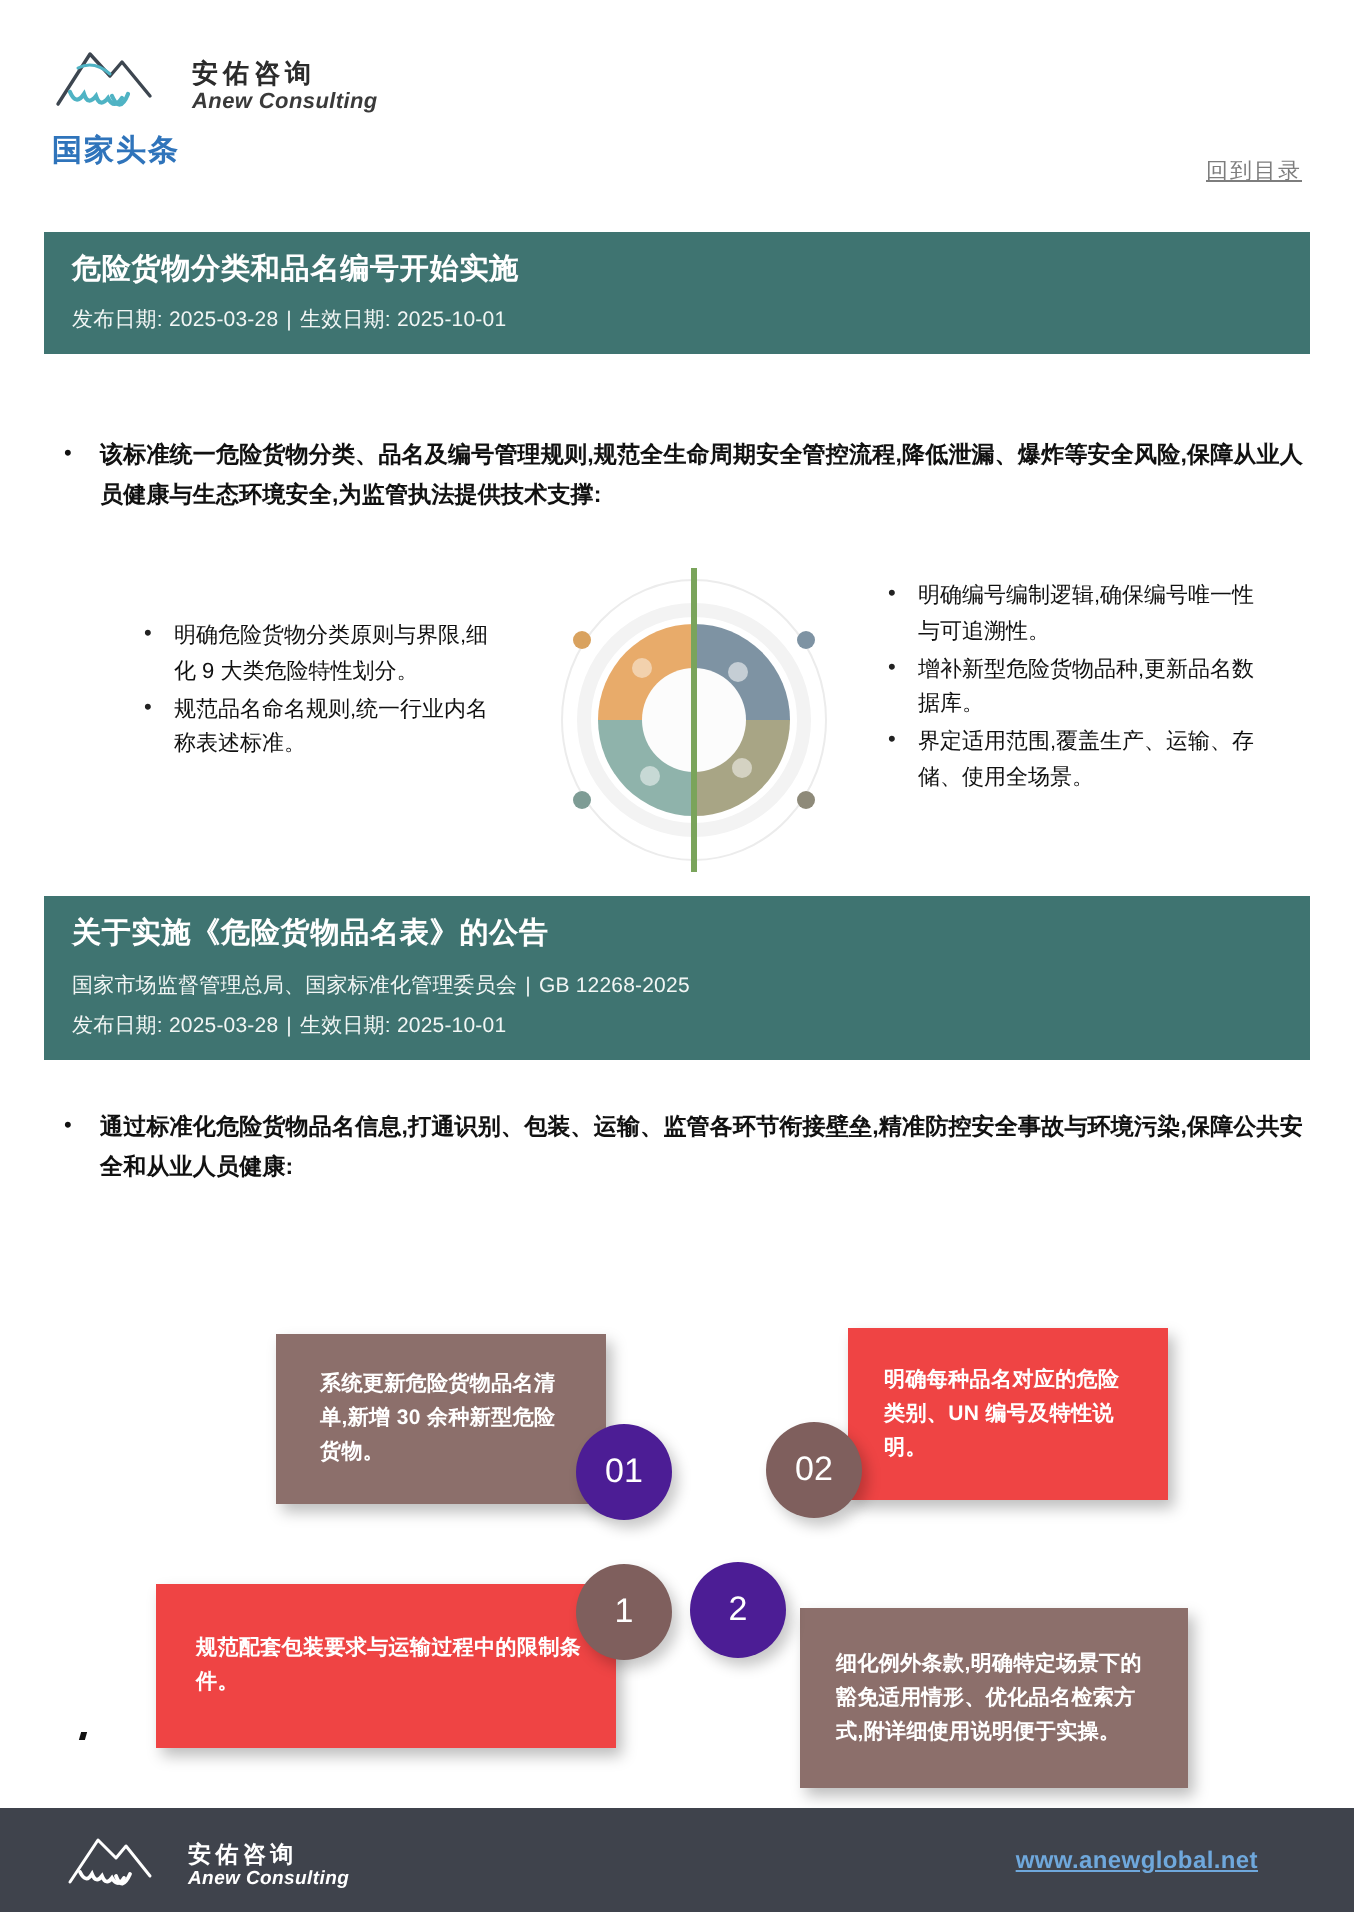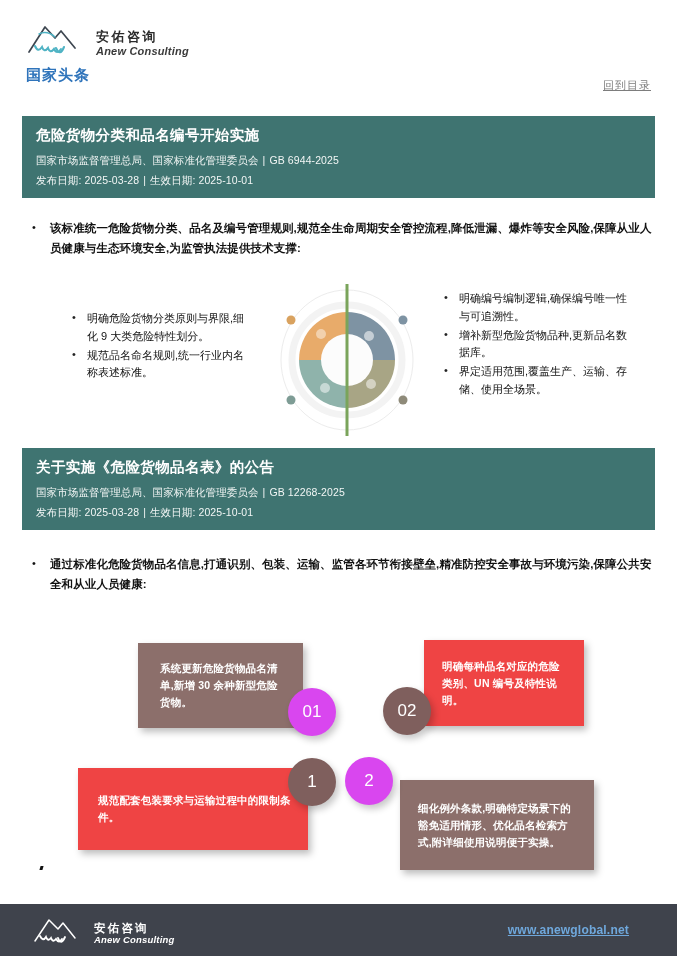--- a/index.html
+++ b/index.html
@@ -37,29 +37,29 @@
 
   
   .graphic{position:absolute;left:22px;top:272px;width:633px;height:170px;}
   .col-list{position:absolute;font-size:11px;line-height:1.62;color:#111;}
   .col-list ul{margin:0;padding:0;list-style:none;}
   .col-list li{position:relative;padding-left:17px;margin:0 0 1px 0;}
   .col-list li:before{content:"•";position:absolute;left:2px;top:-1px;font-size:11px;color:#222;}
   .donut-wrap{position:absolute;left:255px;top:0px;width:140px;height:166px;}
 
   
-  .cards{position:absolute;left:0;top:620px;width:615px;height:250px;}
+  .cards{position:absolute;left:0;top:644px;width:615px;height:250px;}
   .card{position:absolute;box-sizing:border-box;display:flex;align-items:center;
         color:#ffffff;font-size:10.5px;font-weight:700;line-height:1.62;letter-spacing:.2px;}
   .card .card-txt{width:100%;}
   .card.mauve{background:#8c6f6b;}
   .card.gray{background:#ef4444;}
   .bubble{position:absolute;border-radius:50%;display:flex;align-items:center;justify-content:center;
           color:#fff;font-weight:400;}
-  .bubble.gray{background:#d946ef;justify-content:center;}
+  .bubble.gray{background:#4c1d95;justify-content:center;}
   .bubble.mauve{background:#7f5f5d;}
 
   .shadow-sm{box-shadow:3px 4px 7px rgba(0,0,0,.26);}
   .shadow-bub{box-shadow:3px 4px 7px rgba(0,0,0,.22);}
 
   .stray{position:absolute;left:40px;top:866px;width:3px;height:4px;background:#111;transform:skewX(-16deg);}
 
   
   .footer{position:absolute;left:0;bottom:0;width:677px;height:52px;background:#3f434c;}
   .footer-inner{position:relative;width:100%;height:100%;}
@@ -86,23 +86,20 @@
       <div class="brand-cn">安佑咨询</div>
       <div class="brand-en">Anew Consulting</div>
     </div>
   </div>
 
   <div class="page-title">国家头条</div>
   <div class="toc-link">回到目录</div>
 
   <div class="sec-head" style="top:116px;">
     <div class="s-title">危险货物分类和品名编号开始实施</div>
-    <div class="s-meta">
-      <span>国家市场监督管理总局、国家标准化管理委员会</span><span class="sep">|</span><span>GB 6944-2025</span>
-    </div>
     <div class="s-dates">
       <span>发布日期:</span>
       <span>2025-03-28</span><span class="sep">|</span><span>生效日期:</span>
       <span>2025-10-01</span>
     </div>
   </div>
 
   <div class="lead" style="top:218px;">
     <div class="dot">•</div>
     <div class="txt">该标准统一危险货物分类、品名及编号管理规则,规范全生命周期安全管控流程,降低泄漏、爆炸等安全风险,保障从业人员健康与生态环境安全,为监管执法提供技术支撑:</div>

